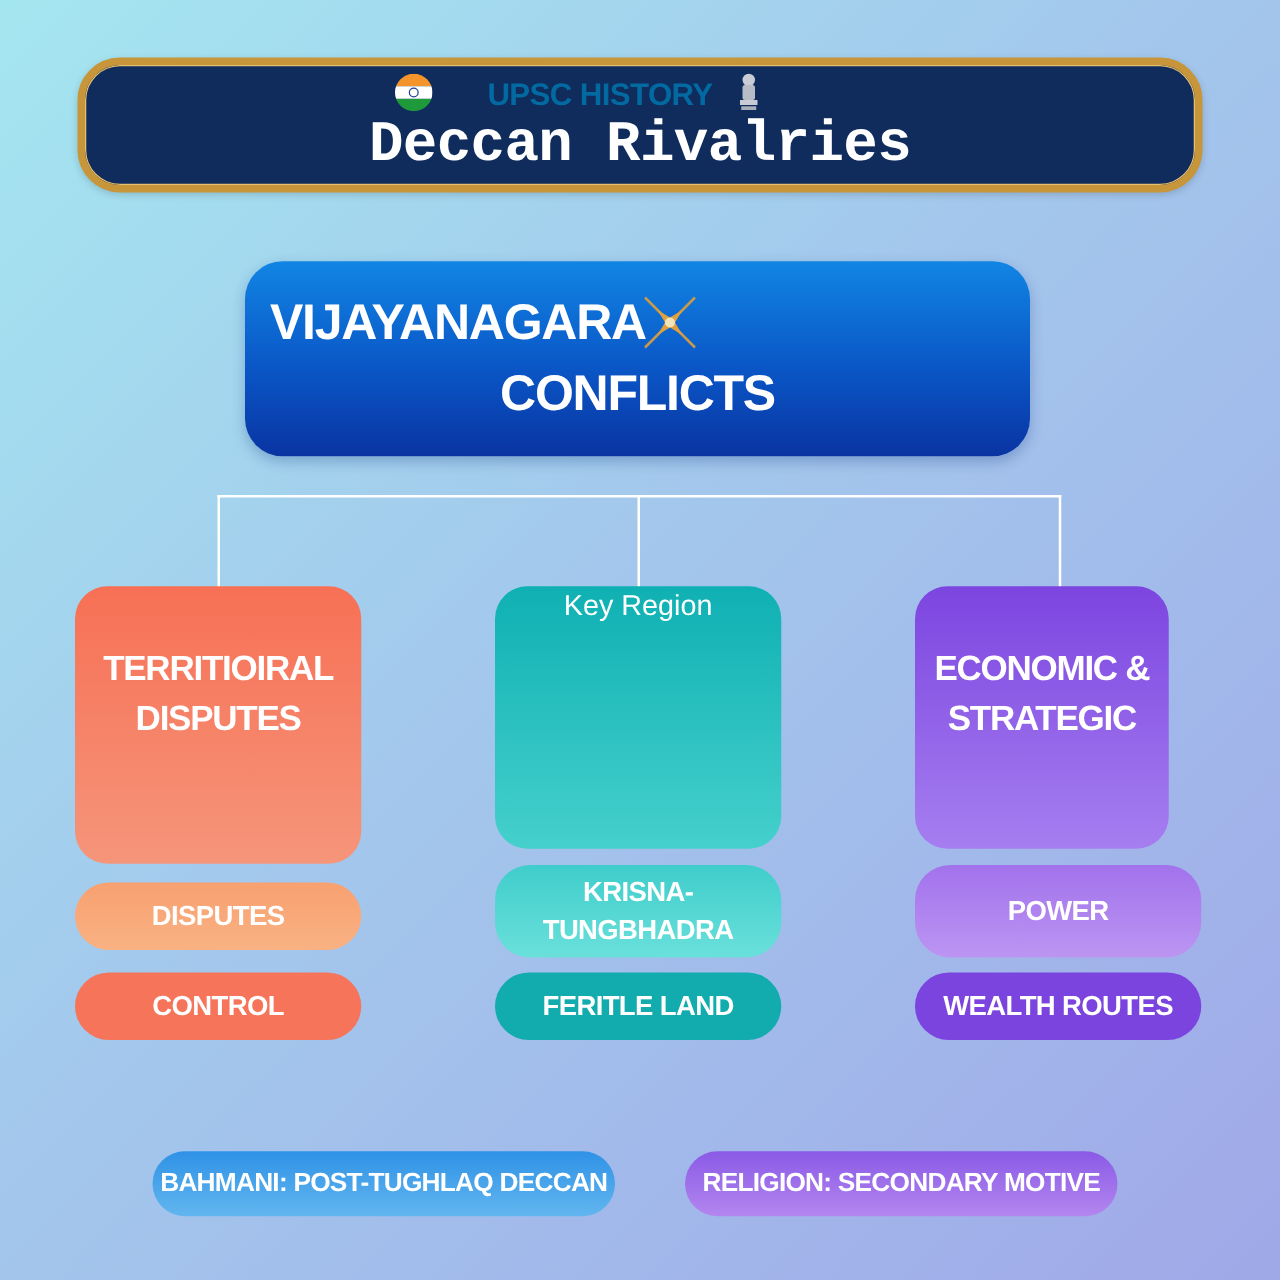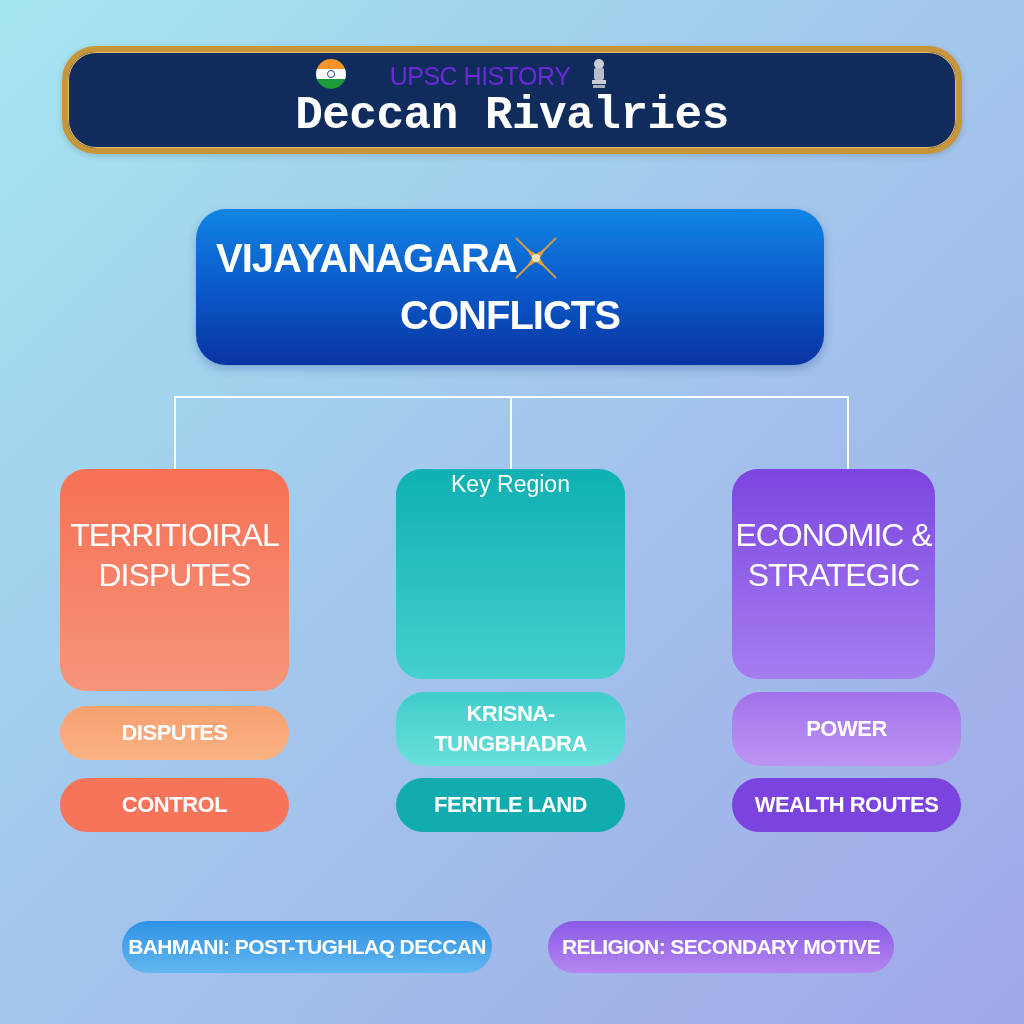--- a/index.html
+++ b/index.html
@@ -17,40 +17,40 @@
       background: #0f2c5c;
       border: 6px solid #c8963a;
       box-shadow: 0 0 0 1px #e6c070 inset, 0 2px 6px rgba(0,0,0,0.15);
     }
     .flag { left: 316px; top: 59px; width: 30px; height: 30px; border-radius: 50%; overflow: hidden; }
     .flag .s1 { height: 10px; background: #f4952c; }
     .flag .s2 { height: 10px; background: #ffffff; position: relative; }
     .flag .s3 { height: 10px; background: #1f9a3a; }
     .flag .chakra { position: absolute; left: 11px; top: 1px; width: 8px; height: 8px; border-radius: 50%; border: 1px solid #1c3f95; box-sizing: border-box; }
     .emblem { left: 590px; top: 58px; width: 18px; height: 32px; }
-    .upsc { left: 360px; top: 58px; width: 240px; height: 36px; line-height: 36px; font-size: 25px; text-align: center; color: #6d28d9; font-weight: normal; letter-spacing: -0.5px; }
+    .upsc { left: 360px; top: 58px; width: 240px; height: 36px; line-height: 36px; font-size: 25px; text-align: center; color: #0369a1; font-weight: bold; letter-spacing: -0.5px; }
     .title { left: 200px; top: 86px; width: 624px; height: 60px; line-height: 60px; font-size: 46px; text-align: center; color: #fff; font-weight: bold; letter-spacing: -0.5px; font-family: Liberation Mono, monospace; }
 
     
     .mainbox {
       left: 196px; top: 209px; width: 628px; height: 156px; border-radius: 30px;
       background: linear-gradient(180deg, #1185e4 0%, #0a56c6 55%, #0a34a2 100%);
       box-shadow: 0 4px 10px rgba(0,40,120,0.25);
     }
     .main-l1 { left: 200px; top: 230px; width: 620px; height: 56px; }
     .main-l1 span { position: absolute; top: 0; line-height: 56px; font-size: 40px; color: #fff; font-weight: bold; letter-spacing: -1px; }
     .swords { left: 512px; top: 234px; width: 48px; height: 48px; }
     .main-l2 { left: 200px; top: 288px; width: 620px; height: 54px; line-height: 54px; font-size: 40px; text-align: center; color:#fff; font-weight: bold; letter-spacing: -1px; }
 
     
     .line { background: #ffffff; }
 
     
     .cat { border-radius: 26px; }
-    .cat-title { font-size: 32px; line-height: 40px; text-align: center; color: #fff; font-weight: normal; letter-spacing: -1px; }
+    .cat-title { font-size: 28px; line-height: 40px; text-align: center; color: #fff; font-weight: bold; letter-spacing: -1px; }
     .cat-sub { font-size: 23px; line-height: 30px; text-align: center; color: #fff; }
     .pill { border-radius: 28px; display: flex; align-items: center; justify-content: center; text-align: center; color: #fff; font-weight: bold; font-size: 22px; line-height: 30px; letter-spacing: -0.5px; }
 
     .c1 { background: linear-gradient(180deg, #f77055 0%, #f5957a 100%); }
     .c2 { background: linear-gradient(180deg, #0fb0b3 0%, #45d0cc 100%); }
     .c3 { background: linear-gradient(180deg, #7c45e0 0%, #a67ef0 100%); }
     .p1a { background: linear-gradient(180deg, #f8a070 0%, #f9b283 100%); }
     .p1b { background: #f5745a; }
     .p2a { background: linear-gradient(180deg, #3fcdcb 0%, #6ae0db 100%); }
     .p2b { background: #12acaf; }

